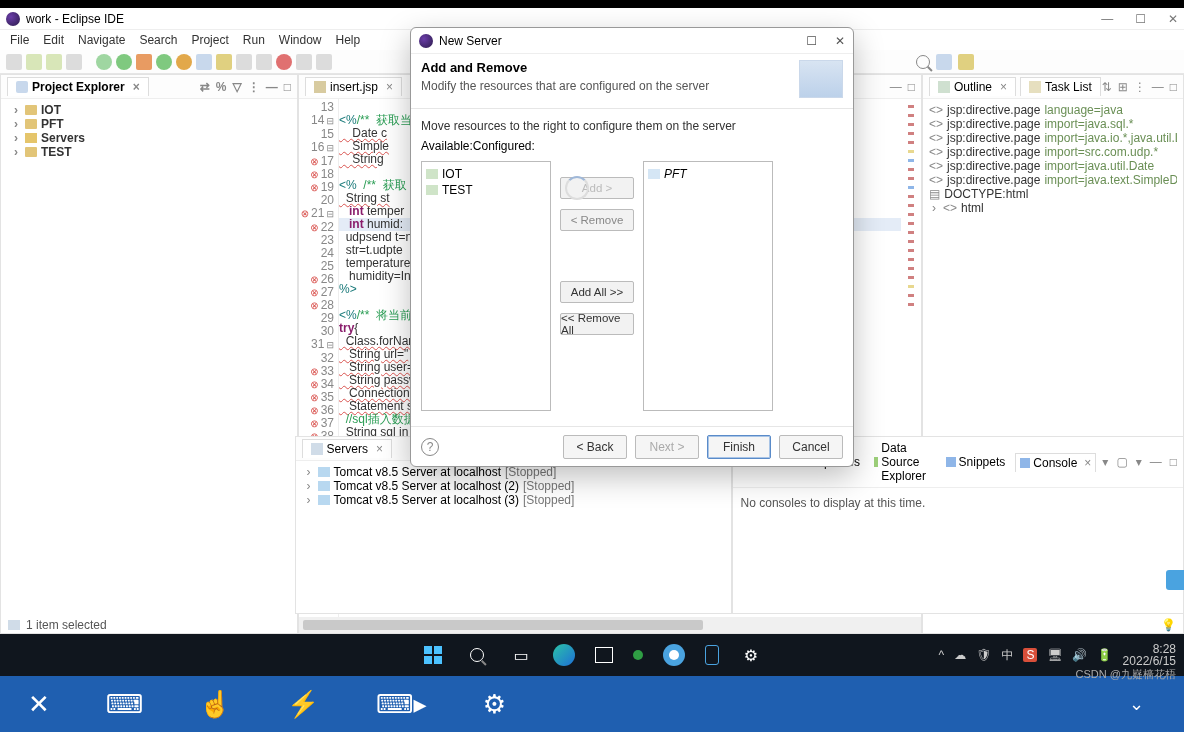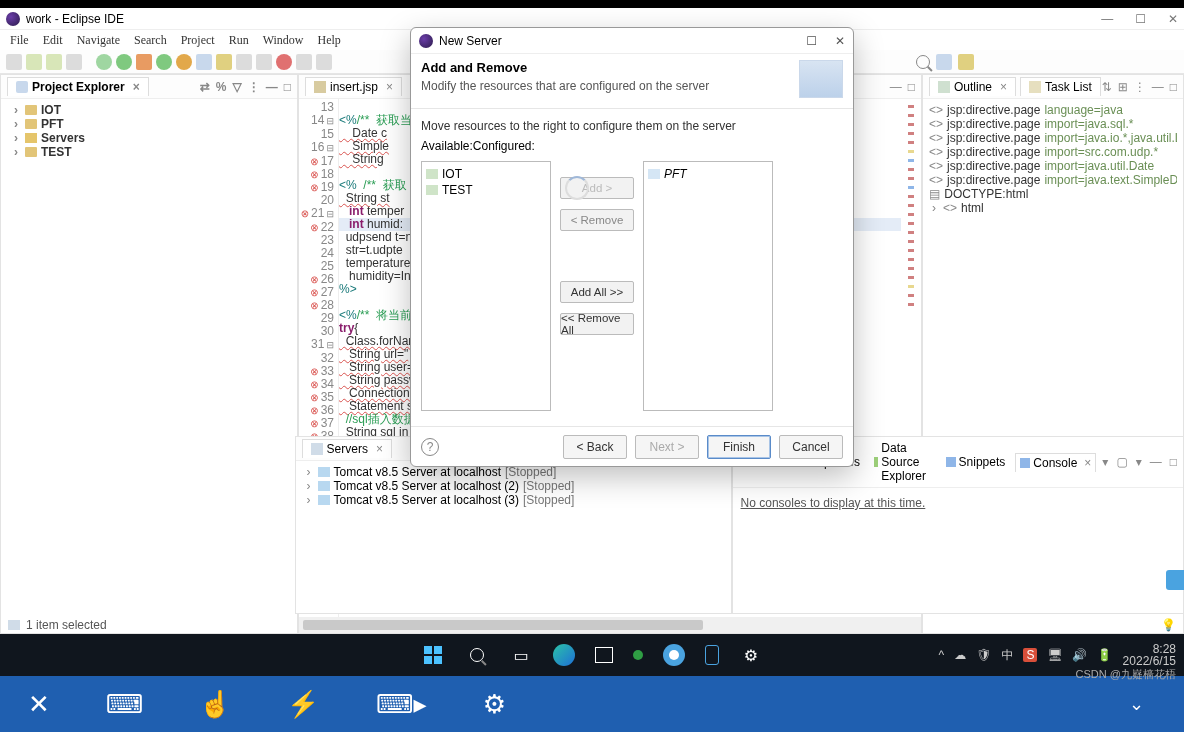--- a/index.html
+++ b/index.html
@@ -2,21 +2,21 @@
 <html><head>
 <meta charset="utf-8">
 <style>
 * { box-sizing: border-box; margin: 0; padding: 0; font-family: "Segoe UI", Tahoma, sans-serif; font-size: 12px; }
 body { width: 1184px; height: 740px; background: #fff; overflow: hidden; position: relative; }
 .topbar { height: 8px; background: #000; }
 .titlebar { height: 22px; display: flex; align-items: center; padding: 0 6px; background: #fff; border-bottom: 1px solid #eee; }
 .titlebar .icon { width: 14px; height: 14px; border-radius: 50%; background: radial-gradient(circle at 35% 35%, #6a3da8, #2b1b4a); margin-right: 6px; }
 .titlebar .wincontrols { margin-left: auto; display: flex; gap: 22px; color: #777; }
 .menubar { height: 20px; display: flex; gap: 14px; padding: 0 10px; align-items: center; background: #fff; color: #333; }
-.menubar span { cursor: default; font-family: Liberation Serif, serif; }
+.menubar span { cursor: default; }
 .toolbar { height: 24px; display: flex; gap: 4px; padding: 0 6px; align-items: center; border-bottom: 1px solid #e6e6e6; background: #fdfdfd; }
 .tbtn { width: 16px; height: 16px; border-radius: 2px; display:inline-block; }
 .tbtn.save { background:#d8e6b8; }
 .tbtn.run { background:#7fc97f; border-radius:50%; }
 .tbtn.debug { background:#9fd6a1; border-radius:50%; }
 .tbtn.stop { background:#e89b62; border-radius:2px; }
 .tbtn.red { background:#e07070; border-radius:50%; }
 .tbtn.ext { background:#e0d080; }
 .tbtn.a1 { background:#c8d8ec;}
 .tbtn.orange { background:#e2a84a; border-radius:50%; }
@@ -61,21 +61,21 @@
 .srvline .stop { color:#777;}
 .right { width: 262px; }
 .rightbody { padding:4px 6px; font-size:11.5px; }
 .orow { display:flex; align-items:center; gap:4px; height:14px; color:#333; white-space:nowrap; overflow:hidden;}
 .orow .sym { color:#888;}
 .orow .attr { color:#6a8f55;}
 .consolepanel { flex:1; border:1px solid #e3e3e3;}
 .consolehead { display:flex; align-items:center; gap:6px; padding:2px 6px; font-size:12px; border-bottom:1px solid #eee;}
 .consolehead .tabi { display:flex; align-items:center; gap:3px; padding:2px 4px;}
 .consolehead .tabi.active { border:1px solid #ddd; border-bottom:none; background:#fff;}
-.consolebody { padding:8px; color:#555;text-decoration:underline; }
+.consolebody { padding:8px; color:#555; }
 .statusbar { height:20px; display:flex; align-items:center; padding:0 8px; background:#fff; border-top:1px solid #eee; color:#555;}
 .statusbar .rbulb { margin-left:auto; color:#e8d070;}
 .taskbar { height:42px; background:#10161e; display:flex; align-items:center; justify-content:center; gap:20px; position:relative;}
 .taskbar .tico { width:24px; height:24px; display:flex; align-items:center; justify-content:center; color:#fff; font-size:16px;}
 .taskbar .win { display:grid; grid-template-columns:1fr 1fr; grid-template-rows:1fr 1fr; gap:2px; width:18px; height:18px;}
 .taskbar .win span { background:#4cc2ff;}
 .taskbar .tray { position:absolute; right:8px; display:flex; align-items:center; gap:10px; color:#ccc; font-size:11px;}
 .taskbar .tray .clock { text-align:right; line-height:12px;}
 .bluebar { height:56px; background:#1f5fb0; display:flex; align-items:center; gap:56px; padding-left:28px; position:relative;}
 .bluebar .bi { color:#fff; font-size:26px; }

